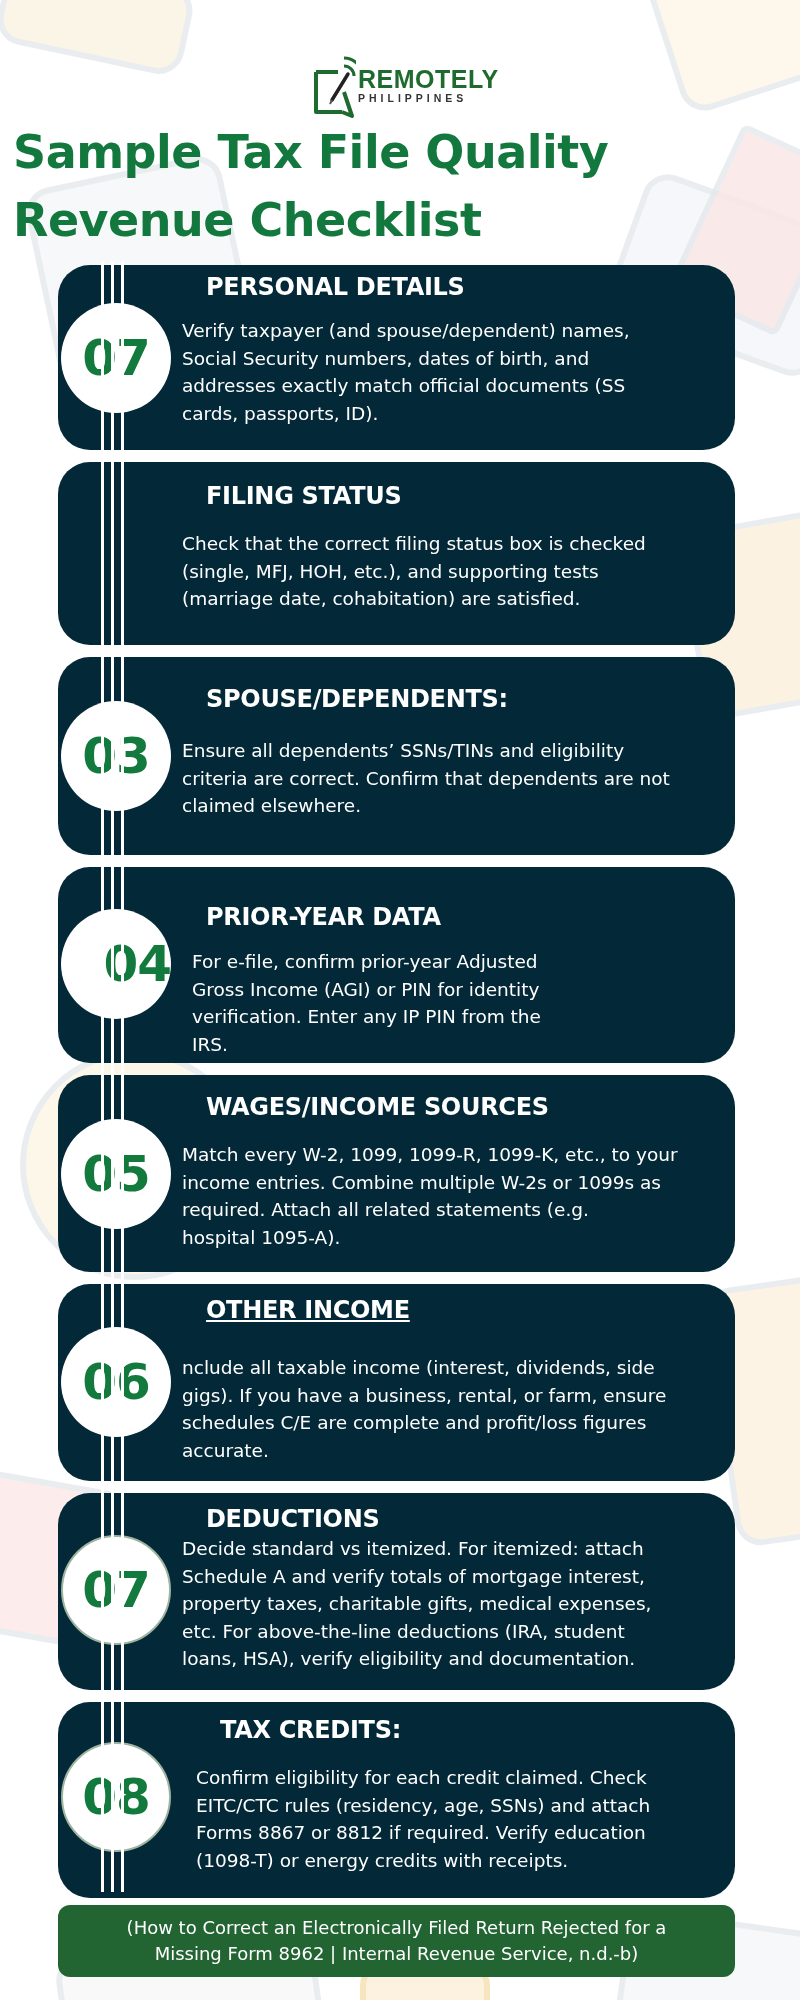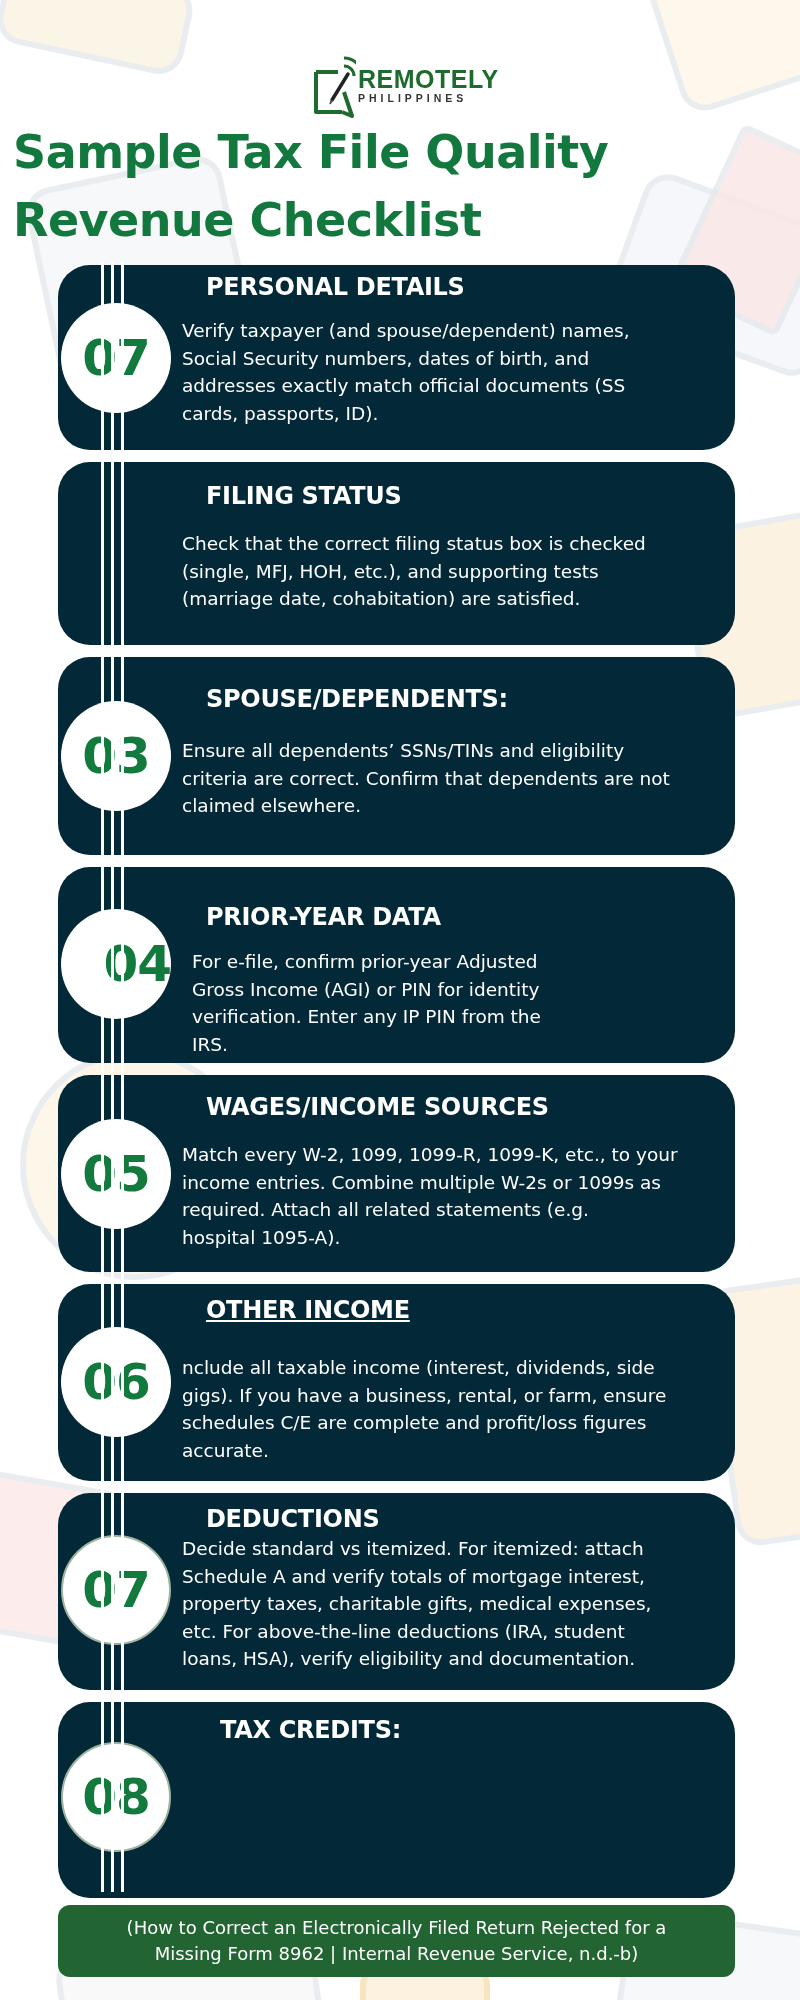--- a/index.html
+++ b/index.html
@@ -210,16 +210,20 @@
 property taxes, charitable gifts, medical expenses,
 etc. For above-the-line deductions (IRA, student
 loans, HSA), verify eligibility and documentation.</div>
 </div>
 
 <div class="card" style="top:1702px;height:196px;">
   <div class="circle bordered" style="top:40px;">
     <span class="circle-num">08</span>
   </div>
   <div class="card-title" style="left:138px;top:14px;">TAX CREDITS:</div>
+  <div class="card-body" style="left:138px;top:62px;">Confirm eligibility for each credit claimed. Check
+EITC/CTC rules (residency, age, SSNs) and attach
+Forms 8867 or 8812 if required. Verify education
+(1098-T) or energy credits with receipts.</div>
 </div>
 
 <div class="footer">(How to Correct an Electronically Filed Return Rejected for a
 Missing Form 8962 | Internal Revenue Service, n.d.-b)</div>
 
 </body></html>

